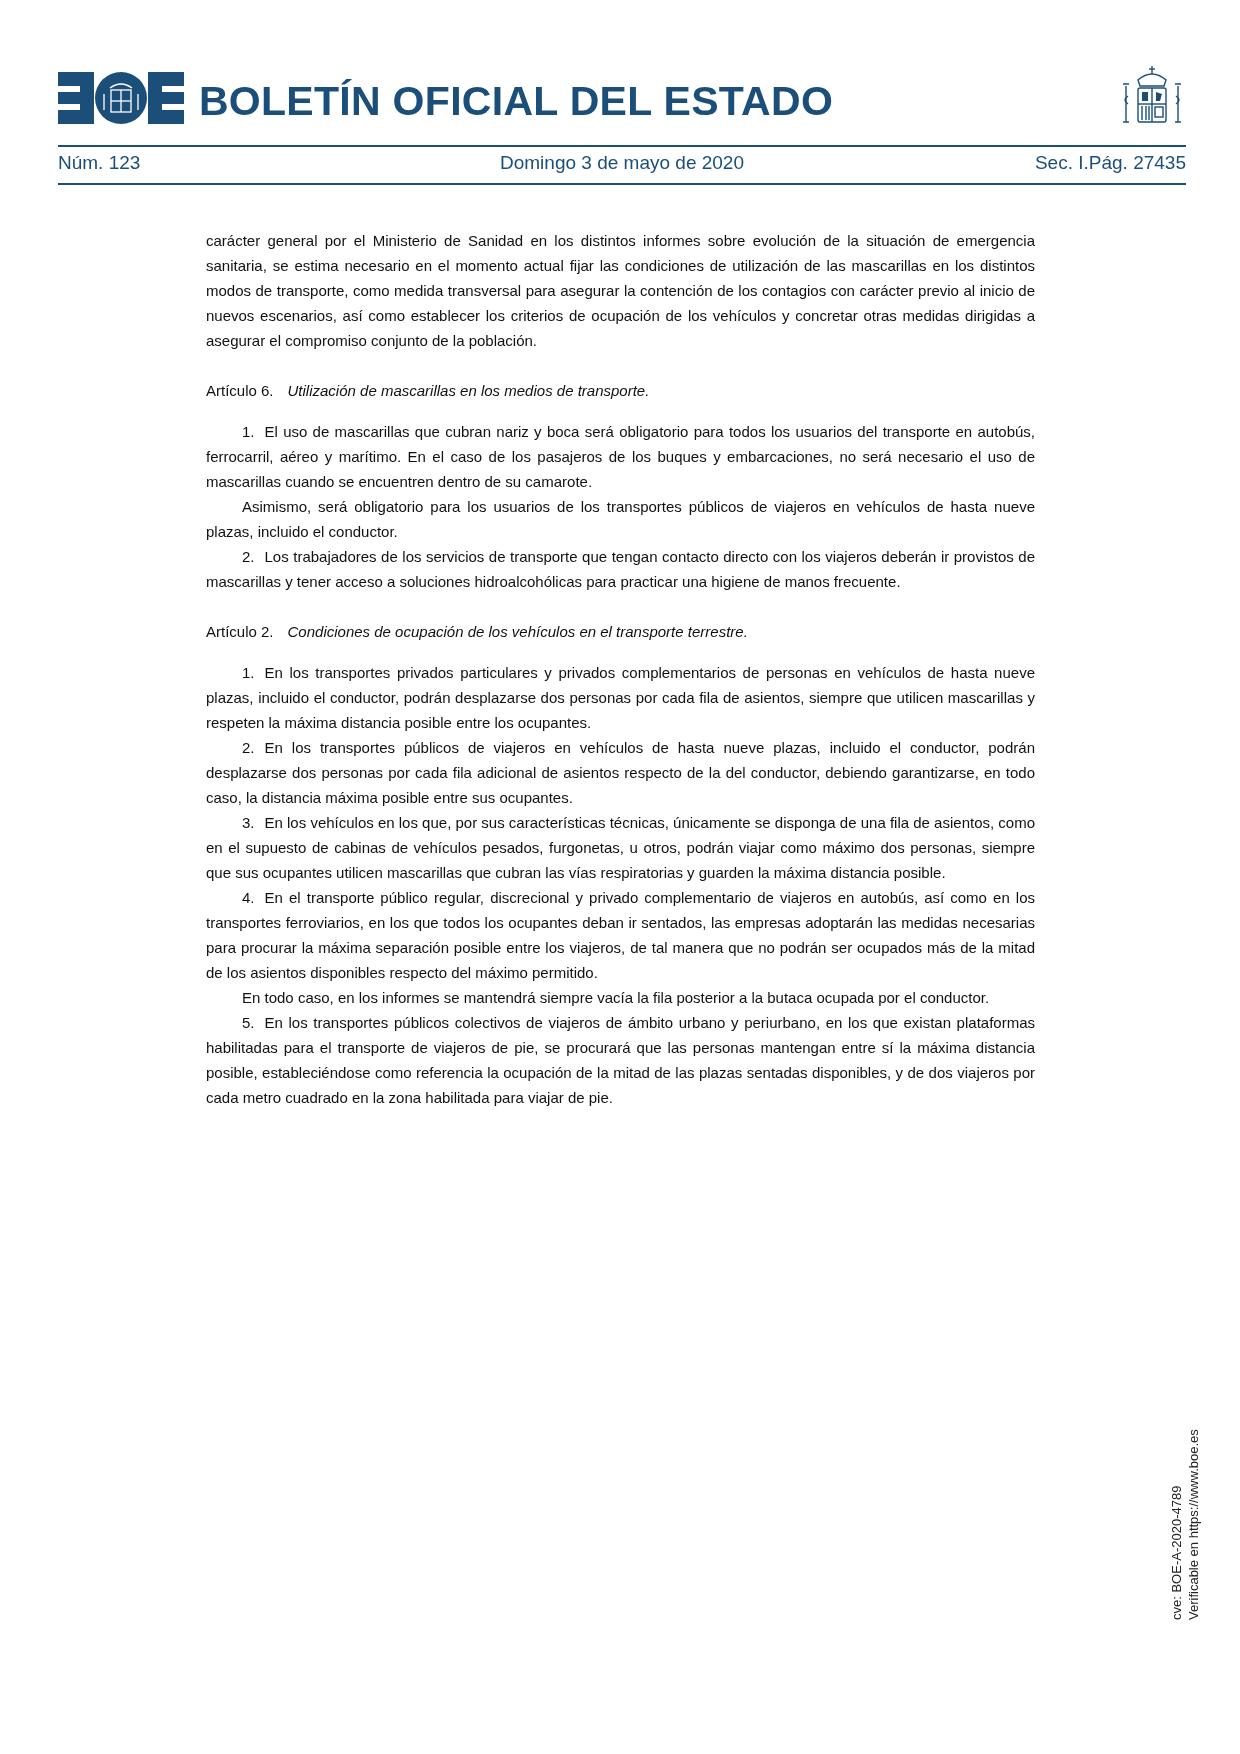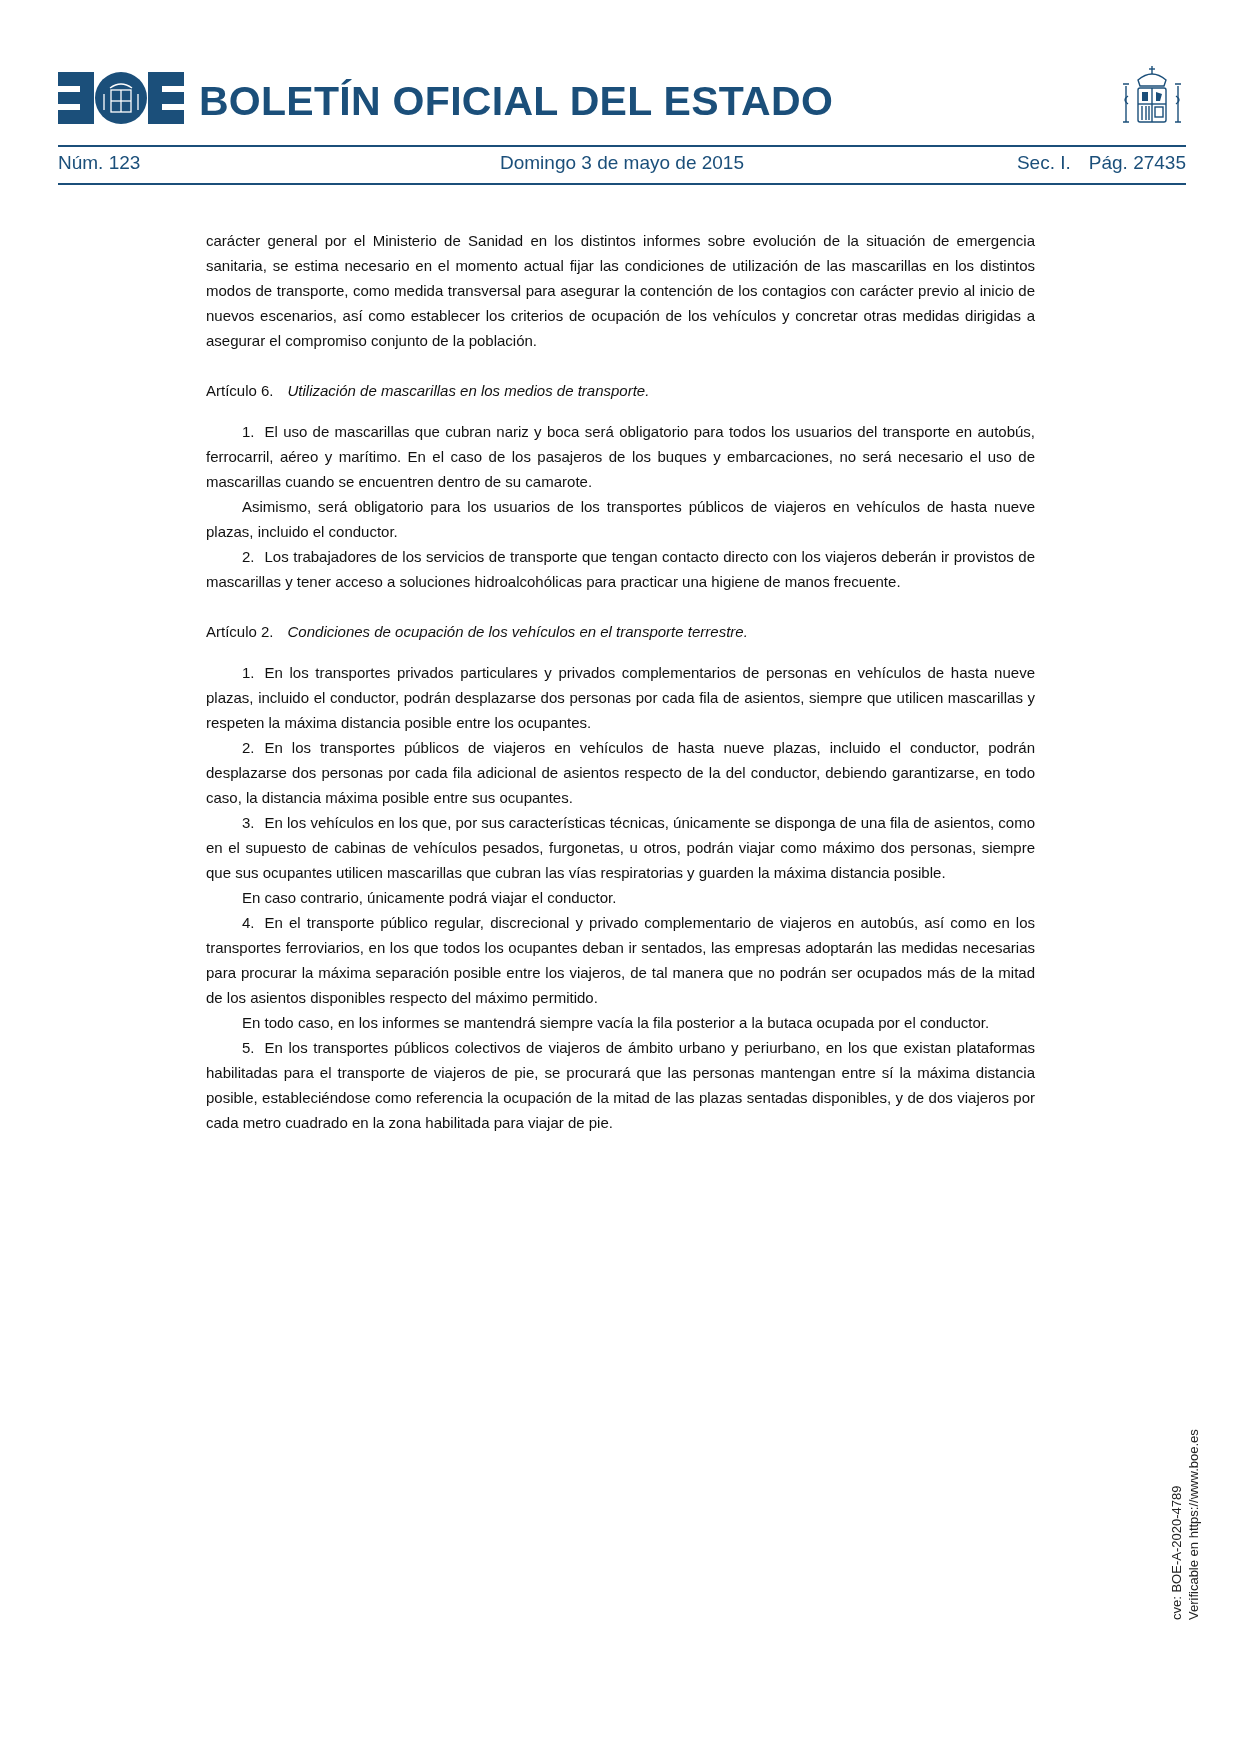--- a/index.html
+++ b/index.html
@@ -7,21 +7,21 @@
   .hdr-logo { position: absolute; left: 58px; top: 72px; width: 126px; height: 52px; }
   .hdr-title { position: absolute; left: 0; width: 1032px; top: 78px; text-align: center; font-family: "Liberation Sans", sans-serif; font-weight: bold; font-size: 41px; color: #1b4f7a; letter-spacing: 0.3px; margin: 0; }
   .hdr-crest { position: absolute; left: 1118px; top: 64px; width: 68px; height: 68px; }
   .rule { position: absolute; left: 58px; width: 1128px; height: 2px; background: #1b4f7a; }
   .rule.top { top: 145px; }
   .rule.bottom { top: 183px; }
   .info-row { position: absolute; top: 152px; left: 58px; width: 1128px; height: 26px; font-weight: normal; font-size: 19px; color: #1b4f7a; }
   .info-row .num { position: absolute; left: 0; top: 0; }
   .info-row .date { position: absolute; left: 0; width: 100%; text-align: center; top: 0; }
   .info-row .right { position: absolute; right: 0; top: 0; }
-  .info-row .right span { margin-left: 18px; }
+  .info-row .right span { }
 
   .body-text { position: absolute; left: 206px; width: 829px; top: 228px; font-size: 15px; line-height: 25px; color: #111; font-family: "Liberation Sans", sans-serif; }
   .body-text p { margin: 0; text-align: justify; }
   .body-text p.indent { text-indent: 36px; }
   .body-text p.article { margin-top: 25px; margin-bottom: 16px; text-align: left; }
   .body-text p.article .art-num { margin-right: 14px; }
   .body-text p.article em { font-style: italic; }
   .body-text .itemnum { margin-right: 10px; }
 
   .side-note { position: absolute; left: 1168px; top: 1620px; transform-origin: 0 0; transform: rotate(-90deg); font-size: 13px; line-height: 17px; color: #222; white-space: nowrap; }
@@ -73,42 +73,41 @@
     <g fill="#1b4f7a">
       <rect x="24" y="28" width="6" height="9"></rect>
       <path d="M38 28 l6 2 l-2 7 h-4 z"></path>
     </g>
   </svg>
 </div>
 
 <div class="rule top"></div>
 <div class="info-row">
   <span class="num">Núm. 123</span>
-  <span class="date">Domingo 3 de mayo de 2015</span>
+  <span class="date">Domingo 3 de mayo de 2020</span>
   <span class="right"><span>Sec. I.</span><span>Pág. 27435</span></span>
 </div>
 <div class="rule bottom"></div>
 
 <div class="body-text">
   <p>carácter general por el Ministerio de Sanidad en los distintos informes sobre evolución de la situación de emergencia sanitaria, se estima necesario en el momento actual fijar las condiciones de utilización de las mascarillas en los distintos modos de transporte, como medida transversal para asegurar la contención de los contagios con carácter previo al inicio de nuevos escenarios, así como establecer los criterios de ocupación de los vehículos y concretar otras medidas dirigidas a asegurar el compromiso conjunto de la población.</p>
 
   <p class="article">
     <span class="art-num">Artículo 6.</span><em>Utilización de mascarillas en los medios de transporte.</em>
   </p>
   <p class="indent"><span class="itemnum">1.</span><span>El uso de mascarillas que cubran nariz y boca será obligatorio para todos los usuarios del transporte en autobús, ferrocarril, aéreo y marítimo. En el caso de los pasajeros de los buques y embarcaciones, no será necesario el uso de mascarillas cuando se encuentren dentro de su camarote.</span></p>
   <p class="indent"><span>Asimismo, será obligatorio para los usuarios de los transportes públicos de viajeros en vehículos de hasta nueve plazas, incluido el conductor.</span></p>
   <p class="indent"><span class="itemnum">2.</span><span>Los trabajadores de los servicios de transporte que tengan contacto directo con los viajeros deberán ir provistos de mascarillas y tener acceso a soluciones hidroalcohólicas para practicar una higiene de manos frecuente.</span></p>
 
   <p class="article">
     <span class="art-num">Artículo 2.</span><em>Condiciones de ocupación de los vehículos en el transporte terrestre.</em>
   </p>
   <p class="indent"><span class="itemnum">1.</span><span>En los transportes privados particulares y privados complementarios de personas en vehículos de hasta nueve plazas, incluido el conductor, podrán desplazarse dos personas por cada fila de asientos, siempre que utilicen mascarillas y respeten la máxima distancia posible entre los ocupantes.</span></p>
   <p class="indent"><span class="itemnum">2.</span><span>En los transportes públicos de viajeros en vehículos de hasta nueve plazas, incluido el conductor, podrán desplazarse dos personas por cada fila adicional de asientos respecto de la del conductor, debiendo garantizarse, en todo caso, la distancia máxima posible entre sus ocupantes.</span></p>
   <p class="indent"><span class="itemnum">3.</span><span>En los vehículos en los que, por sus características técnicas, únicamente se disponga de una fila de asientos, como en el supuesto de cabinas de vehículos pesados, furgonetas, u otros, podrán viajar como máximo dos personas, siempre que sus ocupantes utilicen mascarillas que cubran las vías respiratorias y guarden la máxima distancia posible.</span></p>
-  <p class="indent"><span>En caso contrario, únicamente podrá viajar el conductor.</span></p>
   <p class="indent"><span class="itemnum">4.</span><span>En el transporte público regular, discrecional y privado complementario de viajeros en autobús, así como en los transportes ferroviarios, en los que todos los ocupantes deban ir sentados, las empresas adoptarán las medidas necesarias para procurar la máxima separación posible entre los viajeros, de tal manera que no podrán ser ocupados más de la mitad de los asientos disponibles respecto del máximo permitido.</span></p>
   <p class="indent"><span>En todo caso, en los informes se mantendrá siempre vacía la fila posterior a la butaca ocupada por el conductor.</span></p>
   <p class="indent"><span class="itemnum">5.</span><span>En los transportes públicos colectivos de viajeros de ámbito urbano y periurbano, en los que existan plataformas habilitadas para el transporte de viajeros de pie, se procurará que las personas mantengan entre sí la máxima distancia posible, estableciéndose como referencia la ocupación de la mitad de las plazas sentadas disponibles, y de dos viajeros por cada metro cuadrado en la zona habilitada para viajar de pie.</span></p>
 </div>
 
 <div class="side-note">
   <div>cve: BOE-A-2020-4789</div>
   <div>Verificable en https://www.boe.es</div>
 </div>
 

